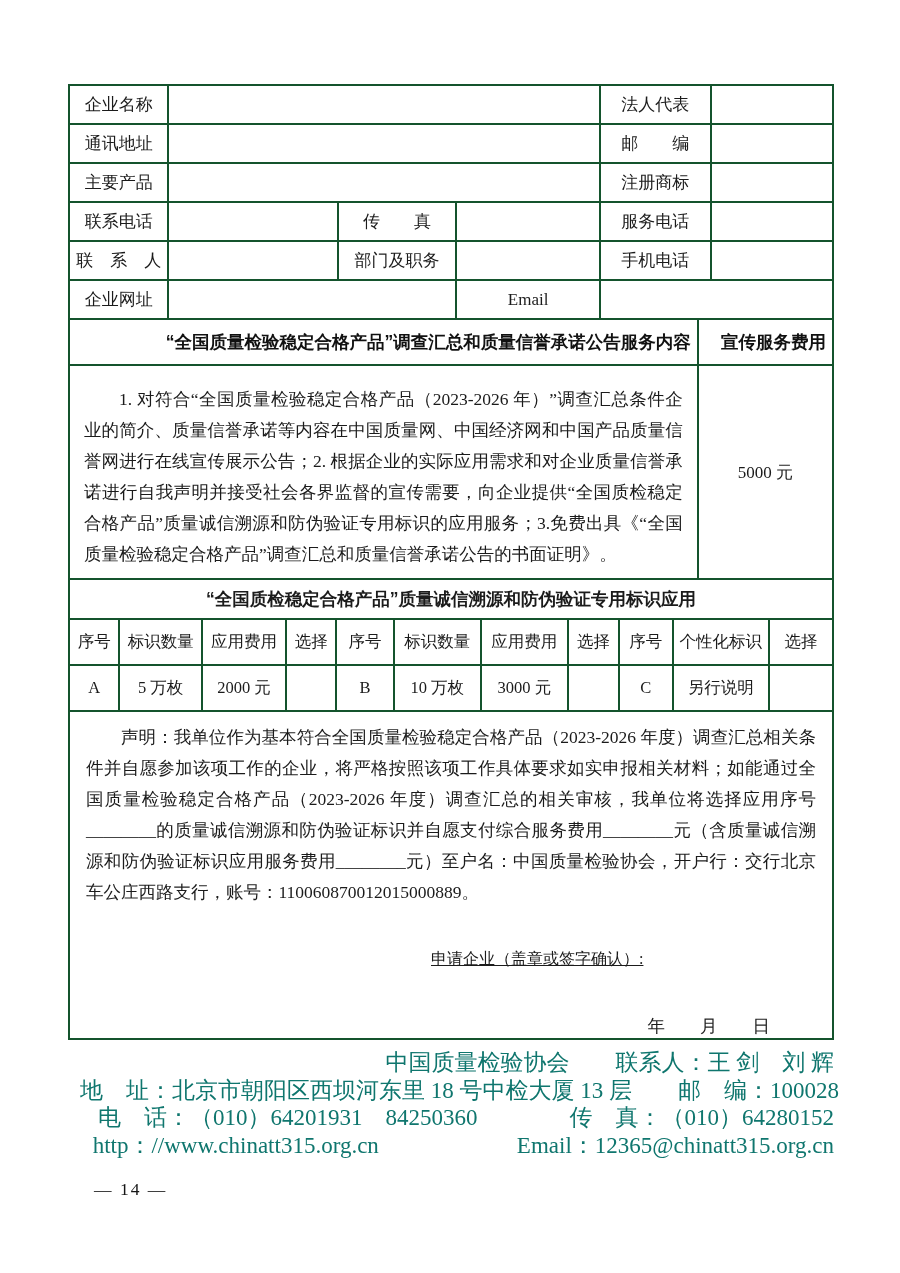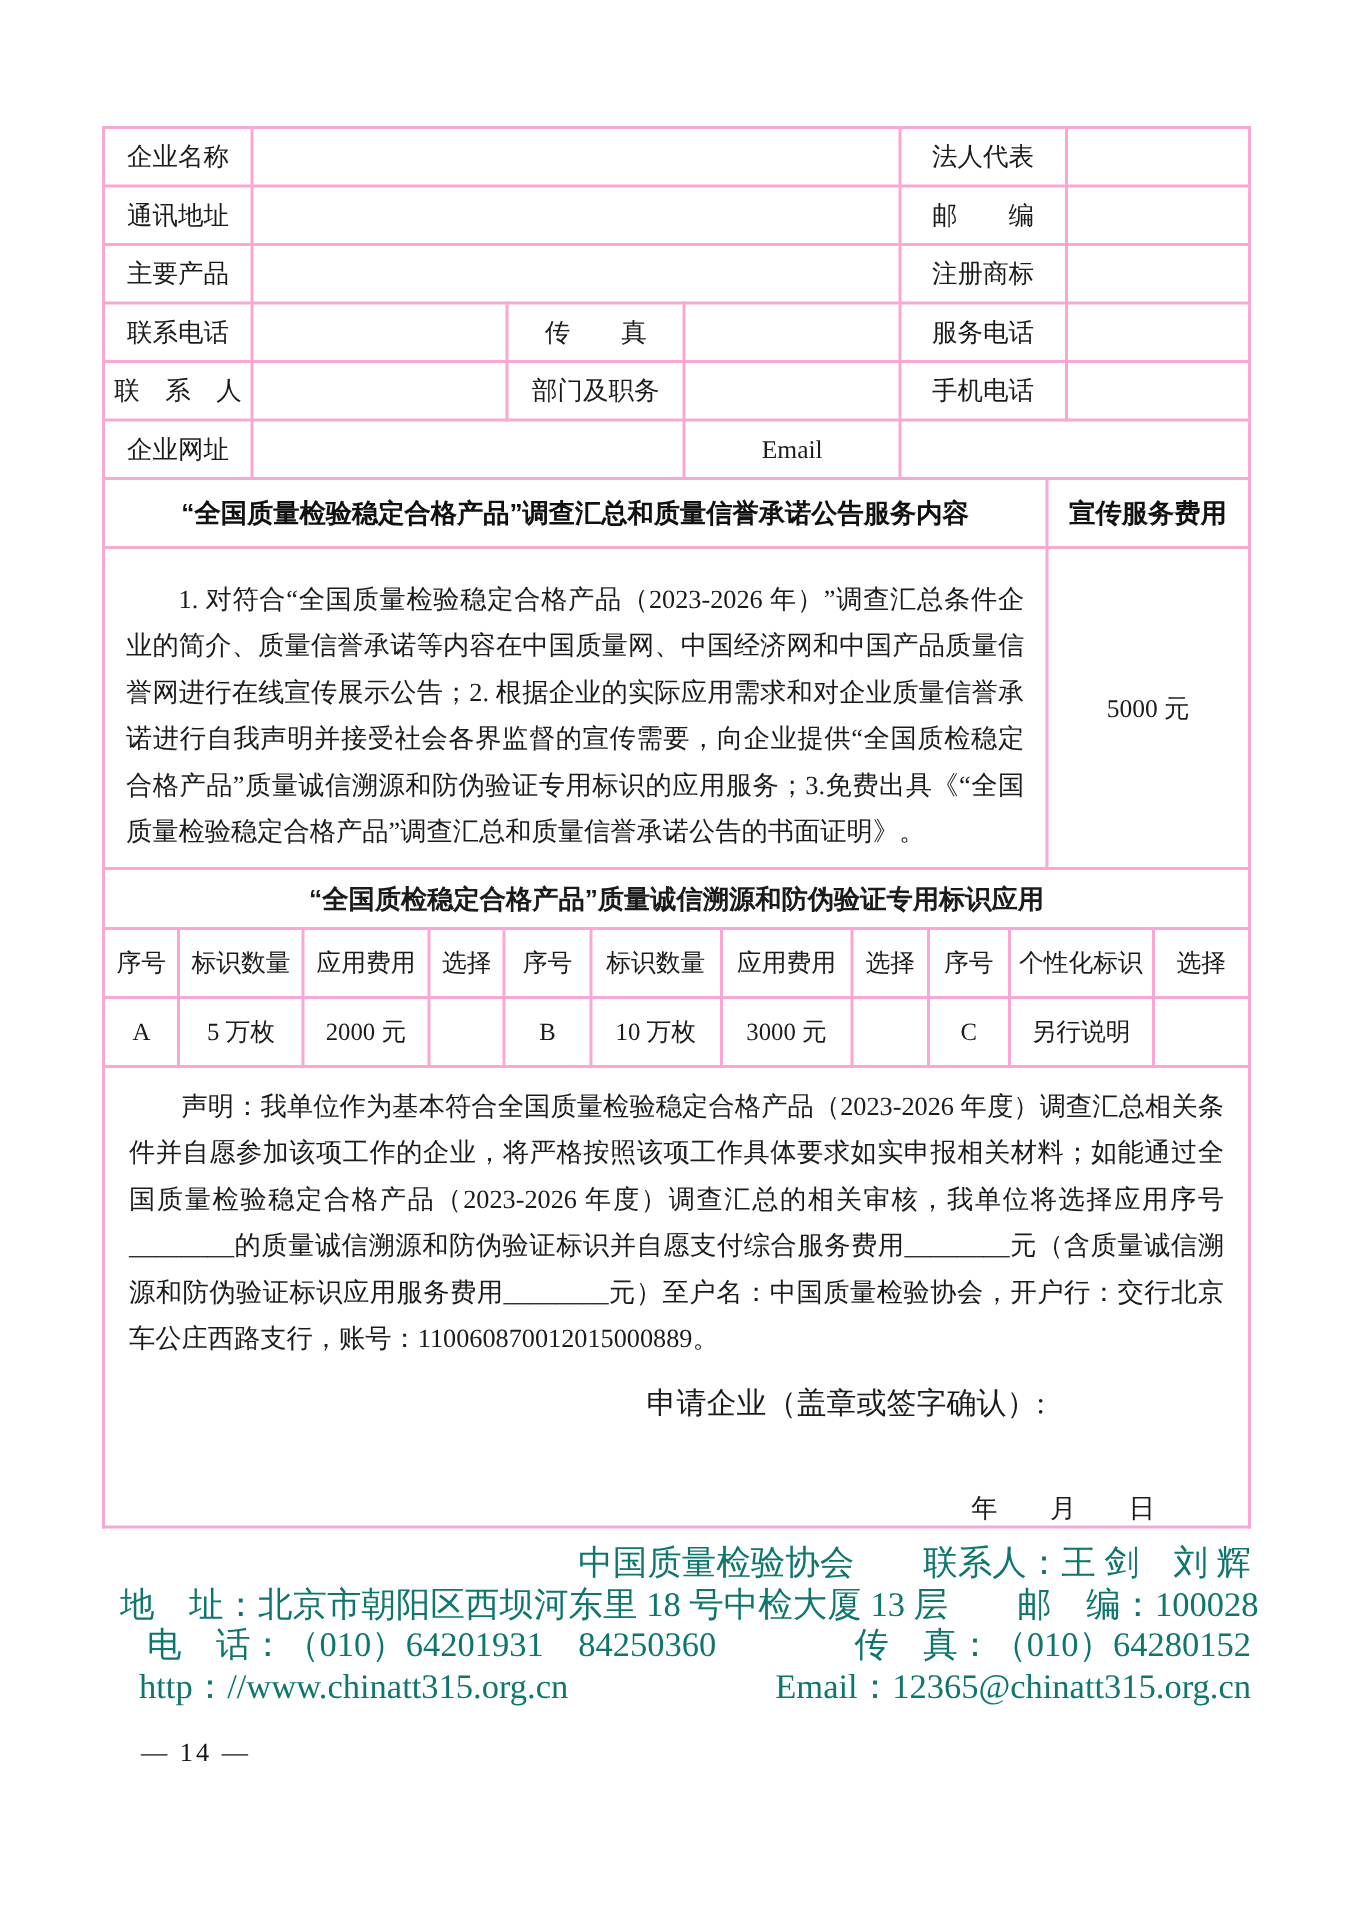--- a/index.html
+++ b/index.html
@@ -20,32 +20,32 @@
   .doc-title {
     font-family: "Liberation Sans", "DejaVu Sans", sans-serif;
     font-weight: bold; font-size: 24px; color: #111;
     text-align: center; margin: 12px 0 10px;
     letter-spacing: 0px; white-space: nowrap;
   }
 
   table { width: 100%; border-collapse: collapse; table-layout: fixed; }
   table + table { margin-top: -2px; }
   td {
-    border: 2px solid #f9a8d4;
+    border: 2px solid #14532d;
     font-size: 17px; color: #1b1b1b;
     padding: 2px 6px;
     vertical-align: middle;
     overflow: hidden;
   }
 
   .info-row td { height: 39px; }
   .lbl { text-align: center; white-space: nowrap; }
 
   .sec-head td {
-    height: 46px; text-align: center;
+    height: 46px; text-align: right;
     font-family: "Liberation Sans", "DejaVu Sans", sans-serif;
     font-weight: bold; font-size: 17.5px; color: #111;
   }
   .content-cell {
     height: 190px; vertical-align: middle;
     padding: 18px 14px 8px;
   }
   .content-cell p {
     line-height: 31px; text-align: justify; text-indent: 2em;
     font-size: 17.5px;
@@ -54,21 +54,21 @@
 
   .labels-table td { height: 46px; text-align: center; font-size: 16.5px; padding: 2px 3px; white-space: nowrap; }
   .labels-table .tbl-title {
     font-family: "Liberation Sans", "DejaVu Sans", sans-serif;
     font-weight: bold; font-size: 17.5px; height: 40px; border-radius: 14px;
   }
   .labels-table .col-head { font-size: 16.5px; }
 
   .decl-cell { height: 287px; vertical-align: top; padding: 10px 16px 0; }
   .decl-text { line-height: 31px; text-align: justify; text-indent: 2em; font-size: 17.5px; }
-  .signature-line { margin-top: 14px; padding-left: 345px; font-size: 20px; white-space: nowrap; }
+  .signature-line { margin-top: 41px; padding-left: 345px; font-size: 16px; white-space: nowrap; text-decoration: underline; }
   .date-line { margin-top: 44px; text-align: right; padding-right: 46px; font-size: 17.5px; }
 
   .footer { margin-top: 9px; padding-left: 12px; font-size: 23px; line-height: 27.5px; color: #0f766e; text-align: right; }
   .footer .f-line { white-space: nowrap; }
   .footer .f-line.indent { padding-left: 16px; }
 
   .page-number { margin-top: 20px; padding-left: 26px; font-size: 17.5px; letter-spacing: 2px; }
 </style>
 </head>
 <body>

